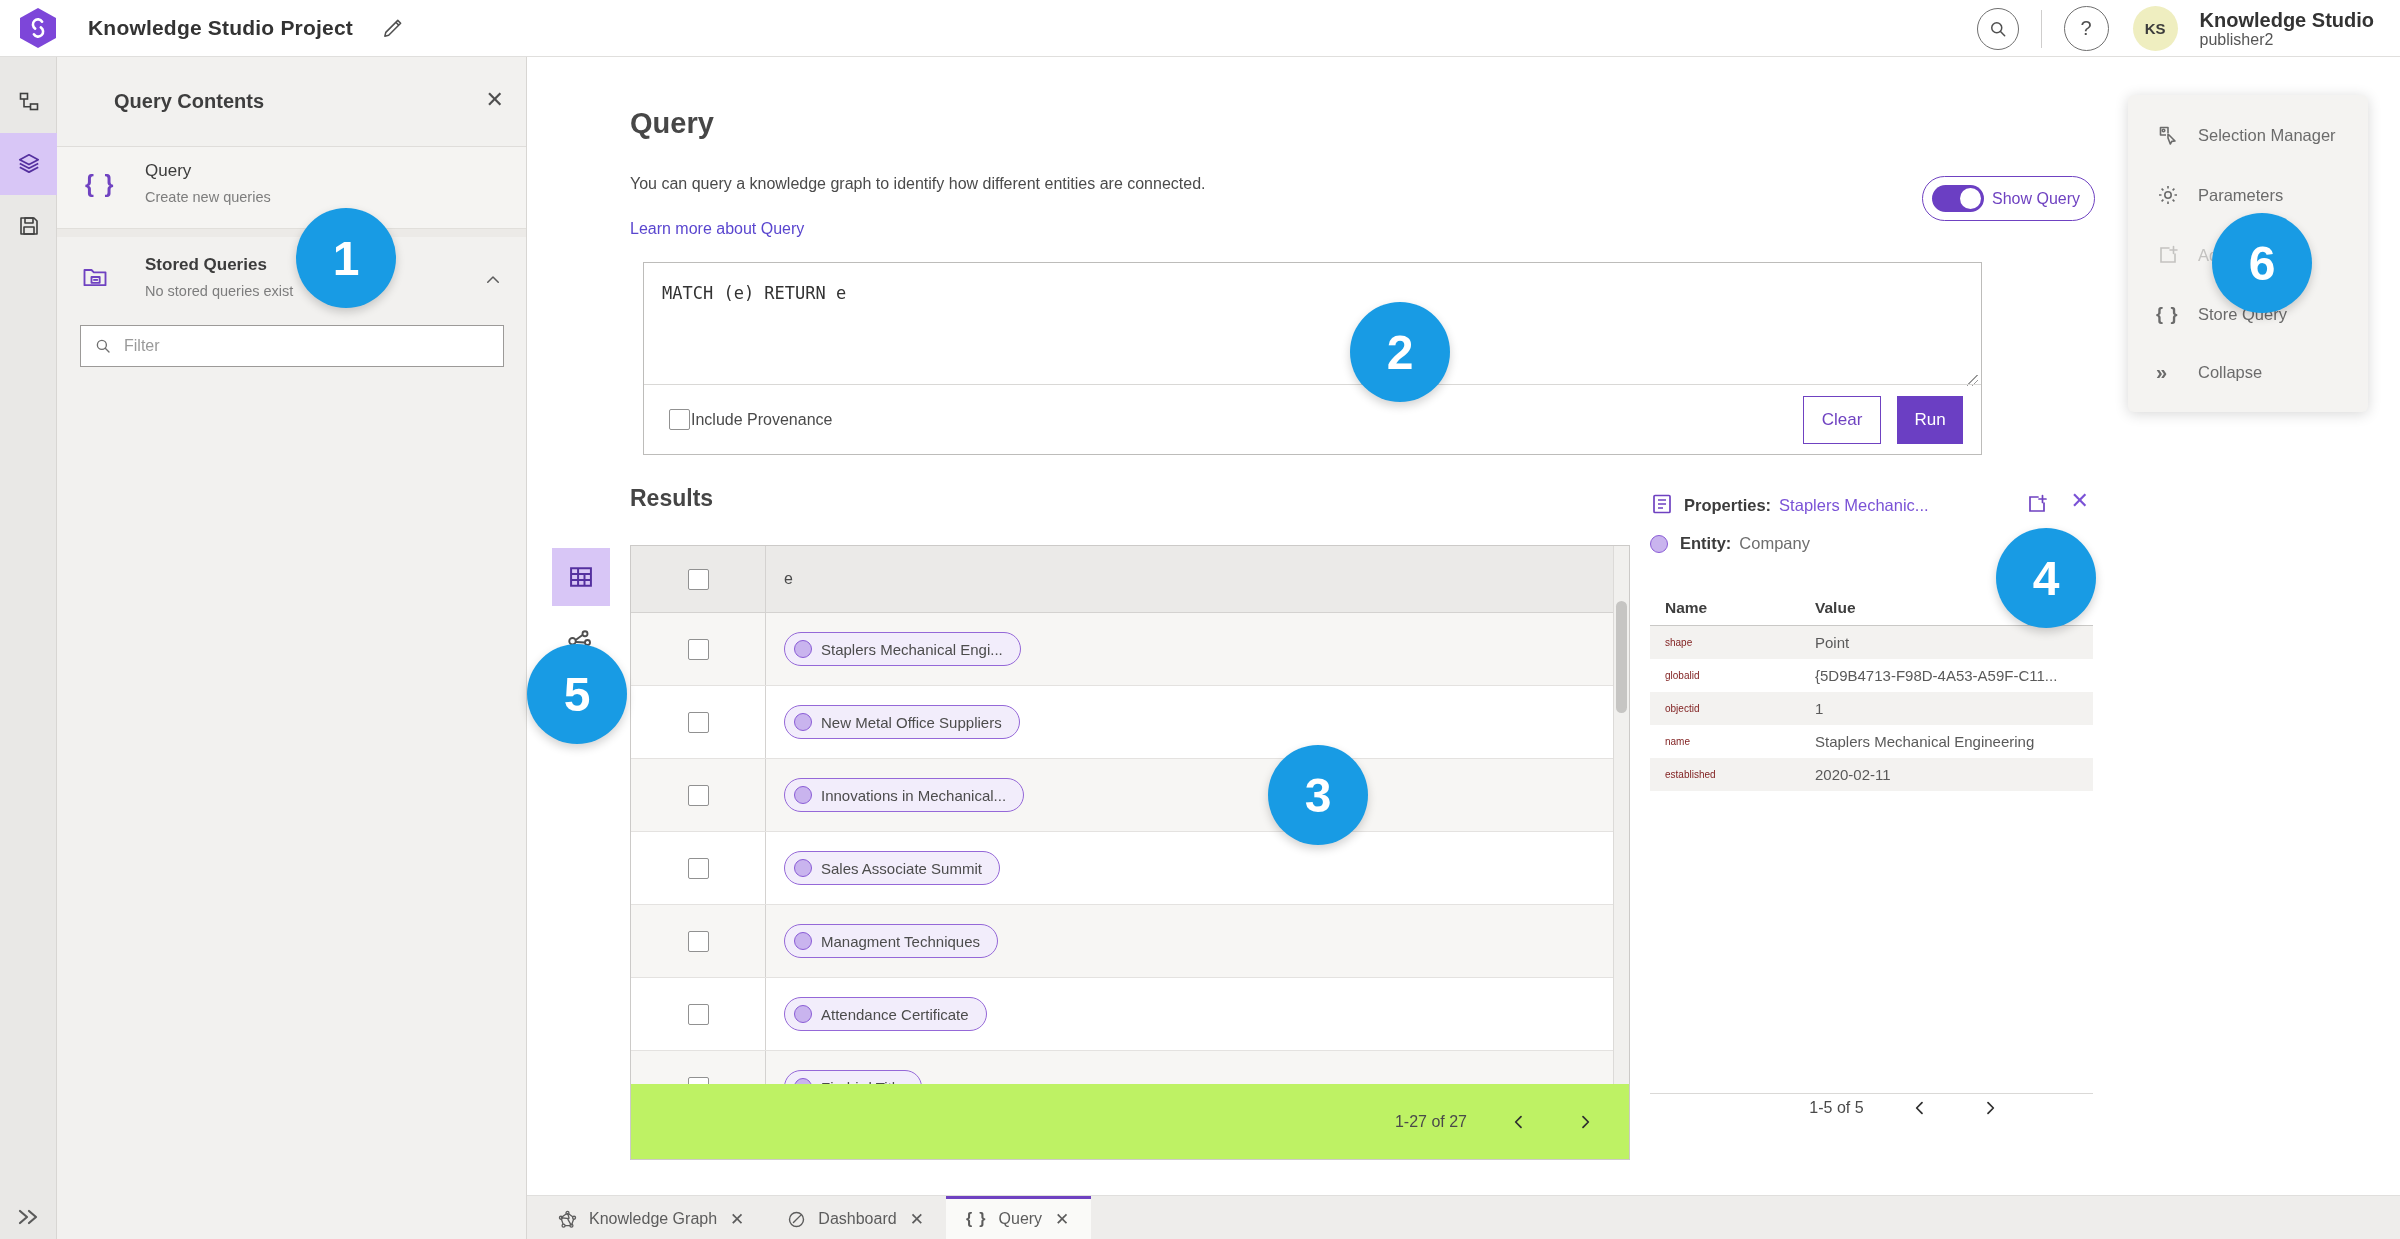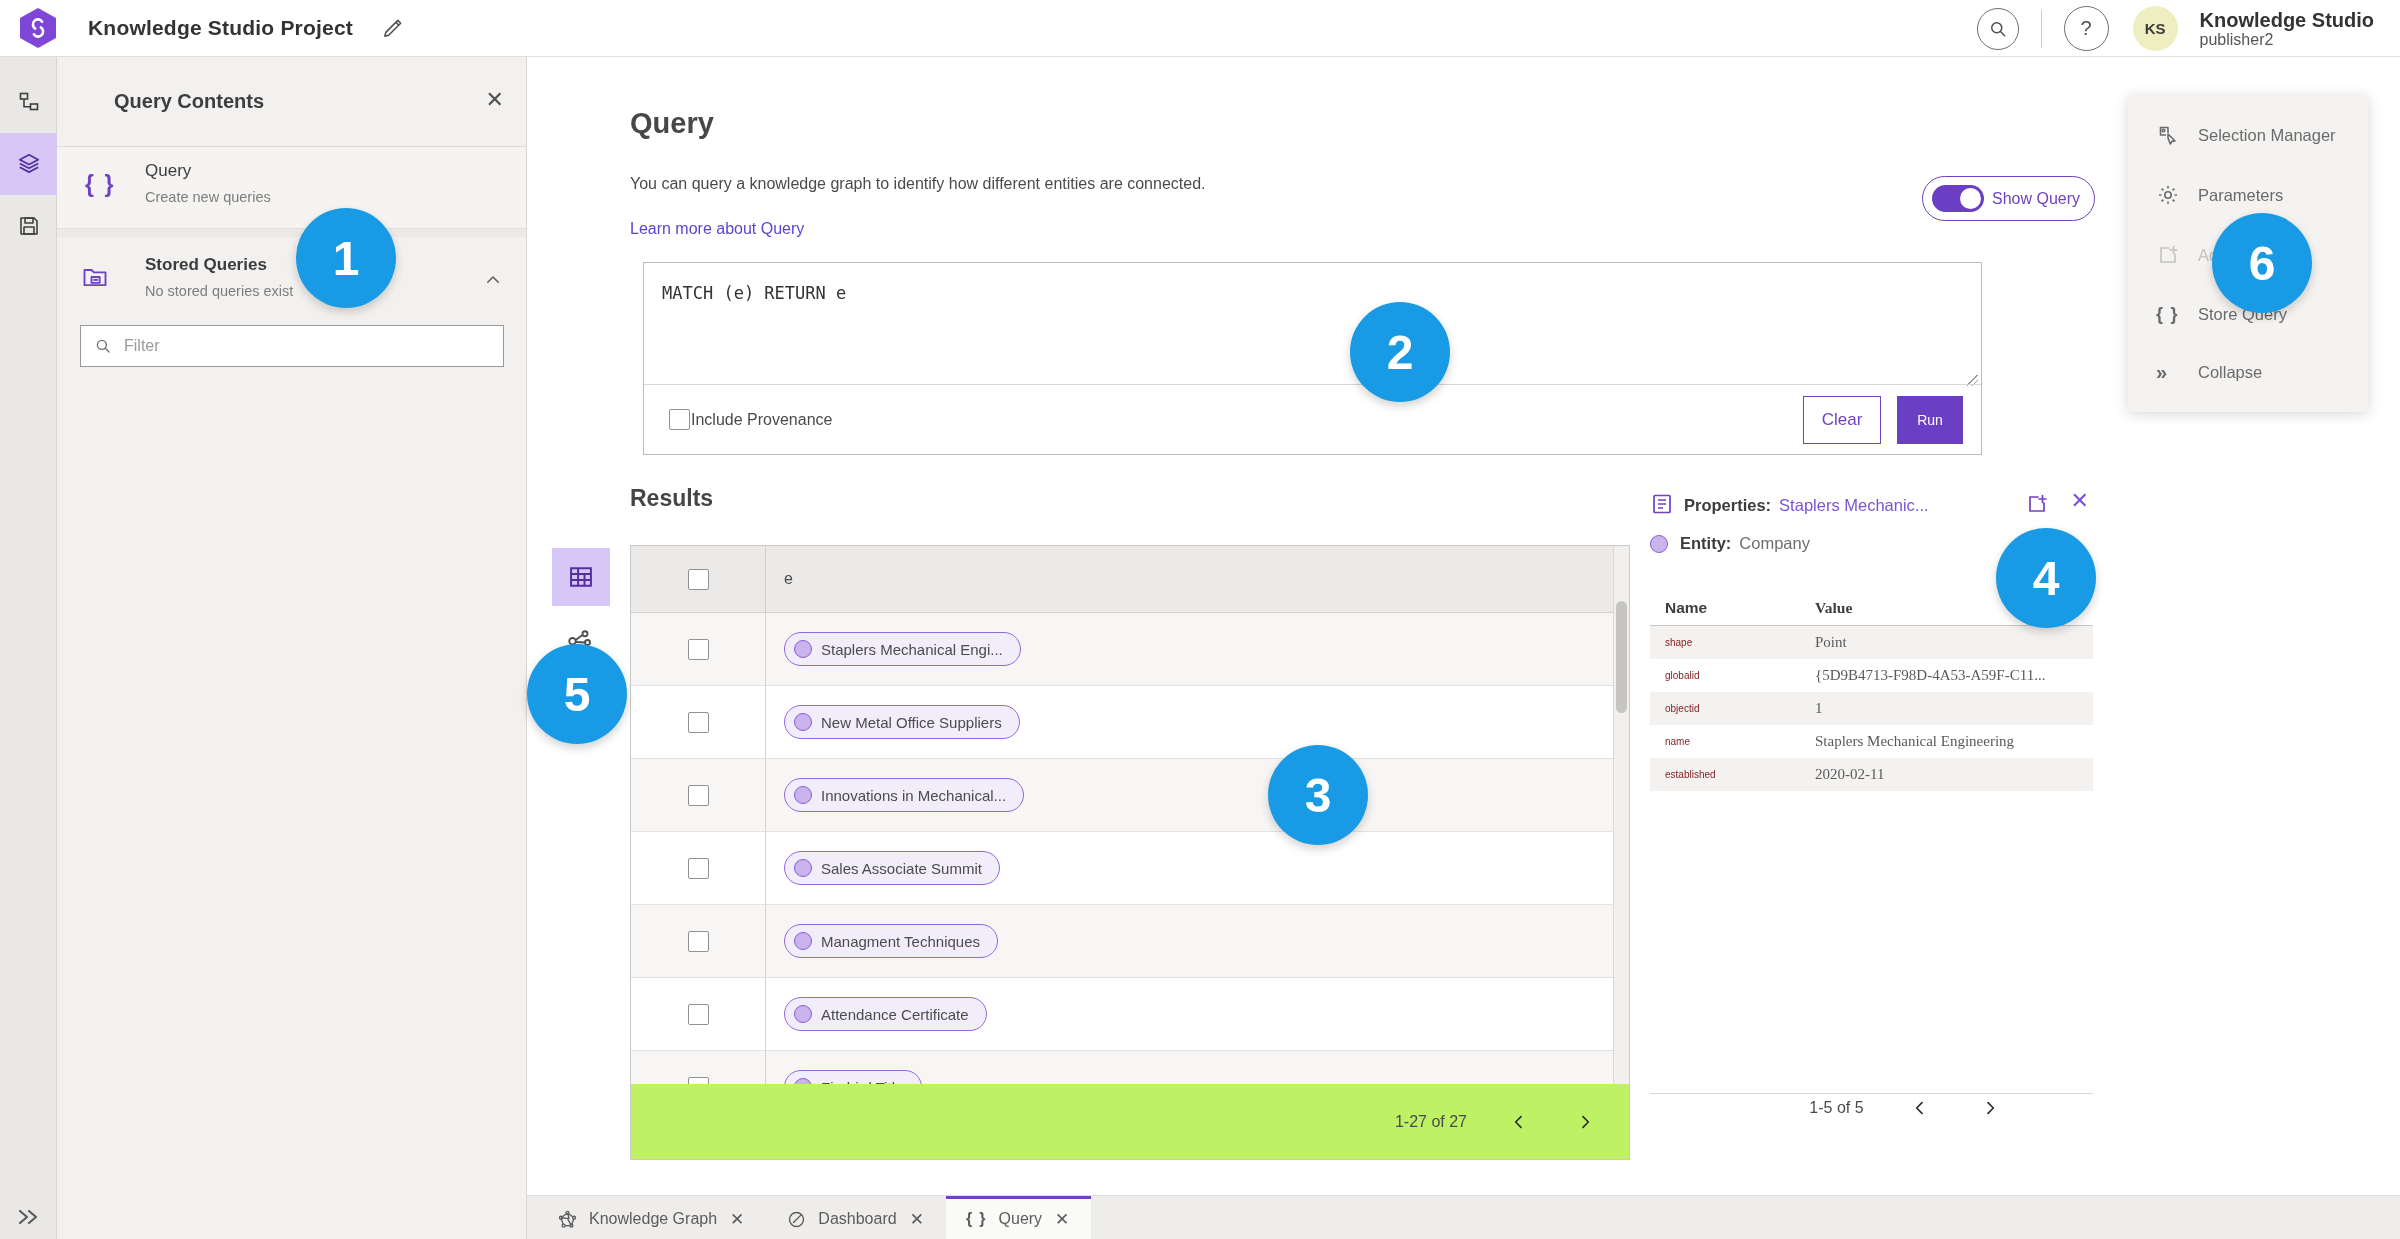--- a/index.html
+++ b/index.html
@@ -76,21 +76,21 @@
   .grip { position:absolute; right:3px; top:112px; width:11px; height:11px;
           background:
             linear-gradient(135deg, transparent 0 45%, #9a9a9a 45% 52%, transparent 52% 70%, #9a9a9a 70% 77%, transparent 77%); }
   .editor-bottom { position:absolute; left:0; bottom:0; right:0; height:70px; border-top:1px solid #d9d8d6;
                    display:flex; align-items:center; }
   .checkbox { width:21px; height:21px; border:1.5px solid #919191; background:#fff; border-radius:2px; cursor:pointer; flex:0 0 auto; }
   .inc-lbl { margin-left:1px; font-size:16px; color:#4a4a4a; }
   .btn-clear { position:absolute; right:100px; width:78px; height:48px; border:1.5px solid #6f42c1; background:#fff;
                color:#6f42c1; font-size:17px; font-family:"Liberation Sans",sans-serif; cursor:pointer; }
   .btn-run { position:absolute; right:18px; width:66px; height:48px; border:none; background:#6b3fc3; color:#fff;
-             font-size:14px; font-family:"Liberation Sans",sans-serif; cursor:pointer; }
+             font-size:17px; font-family:"Liberation Sans",sans-serif; cursor:pointer; }
 
   .r-h2 { position:absolute; left:103px; top:428px; font-size:23px; font-weight:700; color:#454545; }
 
   .view-table { position:absolute; left:25px; top:491px; width:58px; height:58px; background:#d8c6f6;
                 display:flex; align-items:center; justify-content:center; color:#54309f; cursor:pointer; }
   .view-graph { position:absolute; left:38px; top:568px; color:#4f4f4f; cursor:pointer; }
 
   
   .rtable { position:absolute; left:103px; top:488px; width:1000px; height:615px; border:1px solid #ccCAc8; background:#fff; }
   .rt-head { height:67px; background:#ebeae8; border-bottom:1px solid #d4d2d0; display:flex; }
@@ -120,21 +120,21 @@
   .pr-close { position:absolute; right:8px; top:0px; color:#7a52d6; font-size:22px; cursor:pointer; line-height:1; }
   .pr-entity { position:absolute; left:0; top:44px; display:flex; align-items:center; }
   .pr-entity .dot { margin-right:12px; }
   .pr-entlbl { font-size:16.5px; font-weight:700; color:#3c3c3c; }
   .pr-enttype { font-size:16.5px; color:#6e6e6e; margin-left:8px; }
   .ptable { position:absolute; left:0; top:100px; right:4px; }
   .pt-head { display:flex; height:36px; align-items:center; border-bottom:1px solid #c9c8c6; }
   .pt-row { display:flex; height:33px; align-items:center; }
   .pt-row:nth-child(even) { background:#f3f2f0; }
   .pt-name { width:165px; padding-left:15px; font-size:10px; color:#7f1d1d; flex:0 0 auto; }
-  .pt-val { flex:1; font-size:15px; color:#5a5a5a; white-space:nowrap; overflow:hidden; text-overflow:ellipsis; padding-right:4px;font-family:Liberation Serif, serif; }
+  .pt-val { flex:1; font-size:15px; color:#5a5a5a; white-space:nowrap; overflow:hidden; text-overflow:ellipsis; padding-right:4px; }
   .pt-head .pt-name, .pt-head .pt-val { font-weight:700; font-size:15.5px; color:#3e3e3e; }
   .pr-divider { position:absolute; left:0; right:4px; top:603px; height:1px; background:#dad9d7; }
   .pr-foot { position:absolute; left:0; right:4px; top:590px; height:55px; display:flex; align-items:center;
              justify-content:center; gap:42px; padding-left:70px; }
 
   
   .sidemenu { position:absolute; left:2128px; top:95px; width:240px; height:317px; background:#f4f3f1;
               border-radius:6px; box-shadow:0 2px 14px rgba(0,0,0,.16); z-index:12;
               display:flex; flex-direction:column; justify-content:space-around; padding:10px 0; }
   .sm-item { display:flex; align-items:center; gap:18px; padding-left:28px; cursor:pointer; color:#6b6b6b; }

